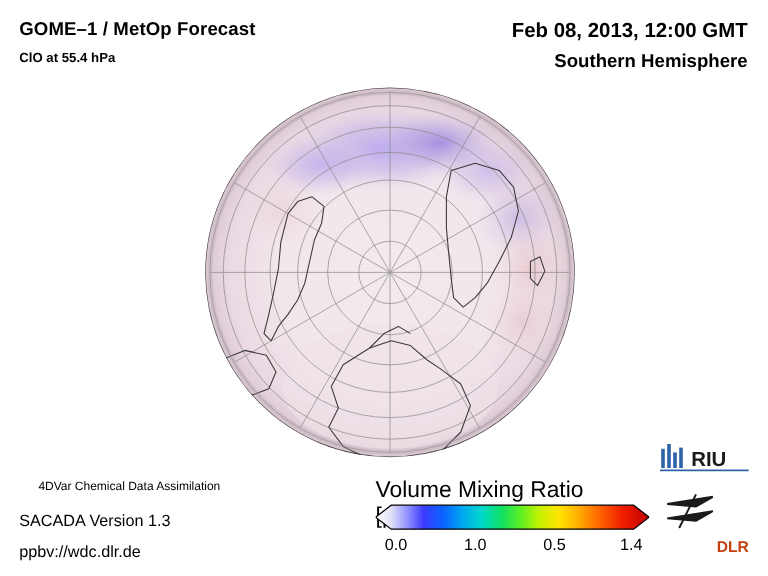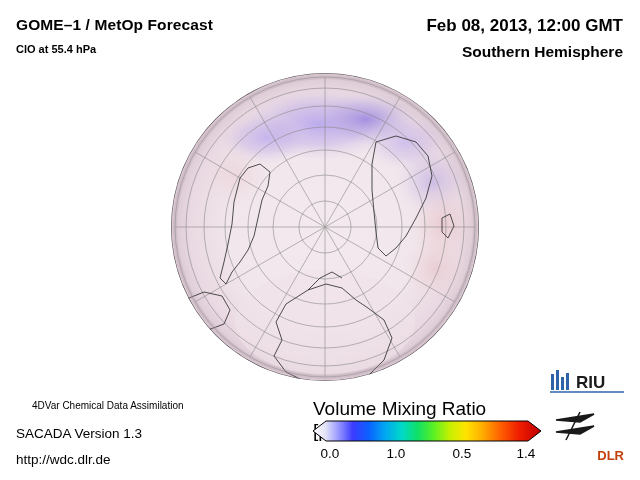--- a/index.html
+++ b/index.html
@@ -200,21 +200,21 @@
 
         <circle cx="155" cy="155" r="154" fill="none" stroke="#000000" stroke-width="1.1" opacity="0.65"></circle>
         <circle cx="155" cy="155" r="150" fill="none" stroke="#b9a6b2" stroke-width="4" opacity="0.35"></circle>
       </g>
     </svg>
   </div>
 </div>
 
 <div class="txt" id="footer-1">4DVar Chemical Data Assimilation</div>
 <div class="txt" id="footer-2">SACADA Version 1.3</div>
-<div class="txt" id="footer-3">http://wdc.dlr.de</div>
+<div class="txt" id="footer-3">ppbv://wdc.dlr.de</div>
 
 <div id="colorbar-block">
   <div id="cb-title">Volume Mixing Ratio [ppbv]</div>
   <div id="cb-bar-holder">
     <svg width="228" height="22" viewBox="0 0 228 22" xmlns="http://www.w3.org/2000/svg">
       <defs>
         <linearGradient id="cbgrad" x1="0" y1="0" x2="1" y2="0">
           <stop offset="0.000" stop-color="#ffffff"></stop>
           <stop offset="0.055" stop-color="#e2e2f7"></stop>
           <stop offset="0.110" stop-color="#9a9aff"></stop>

